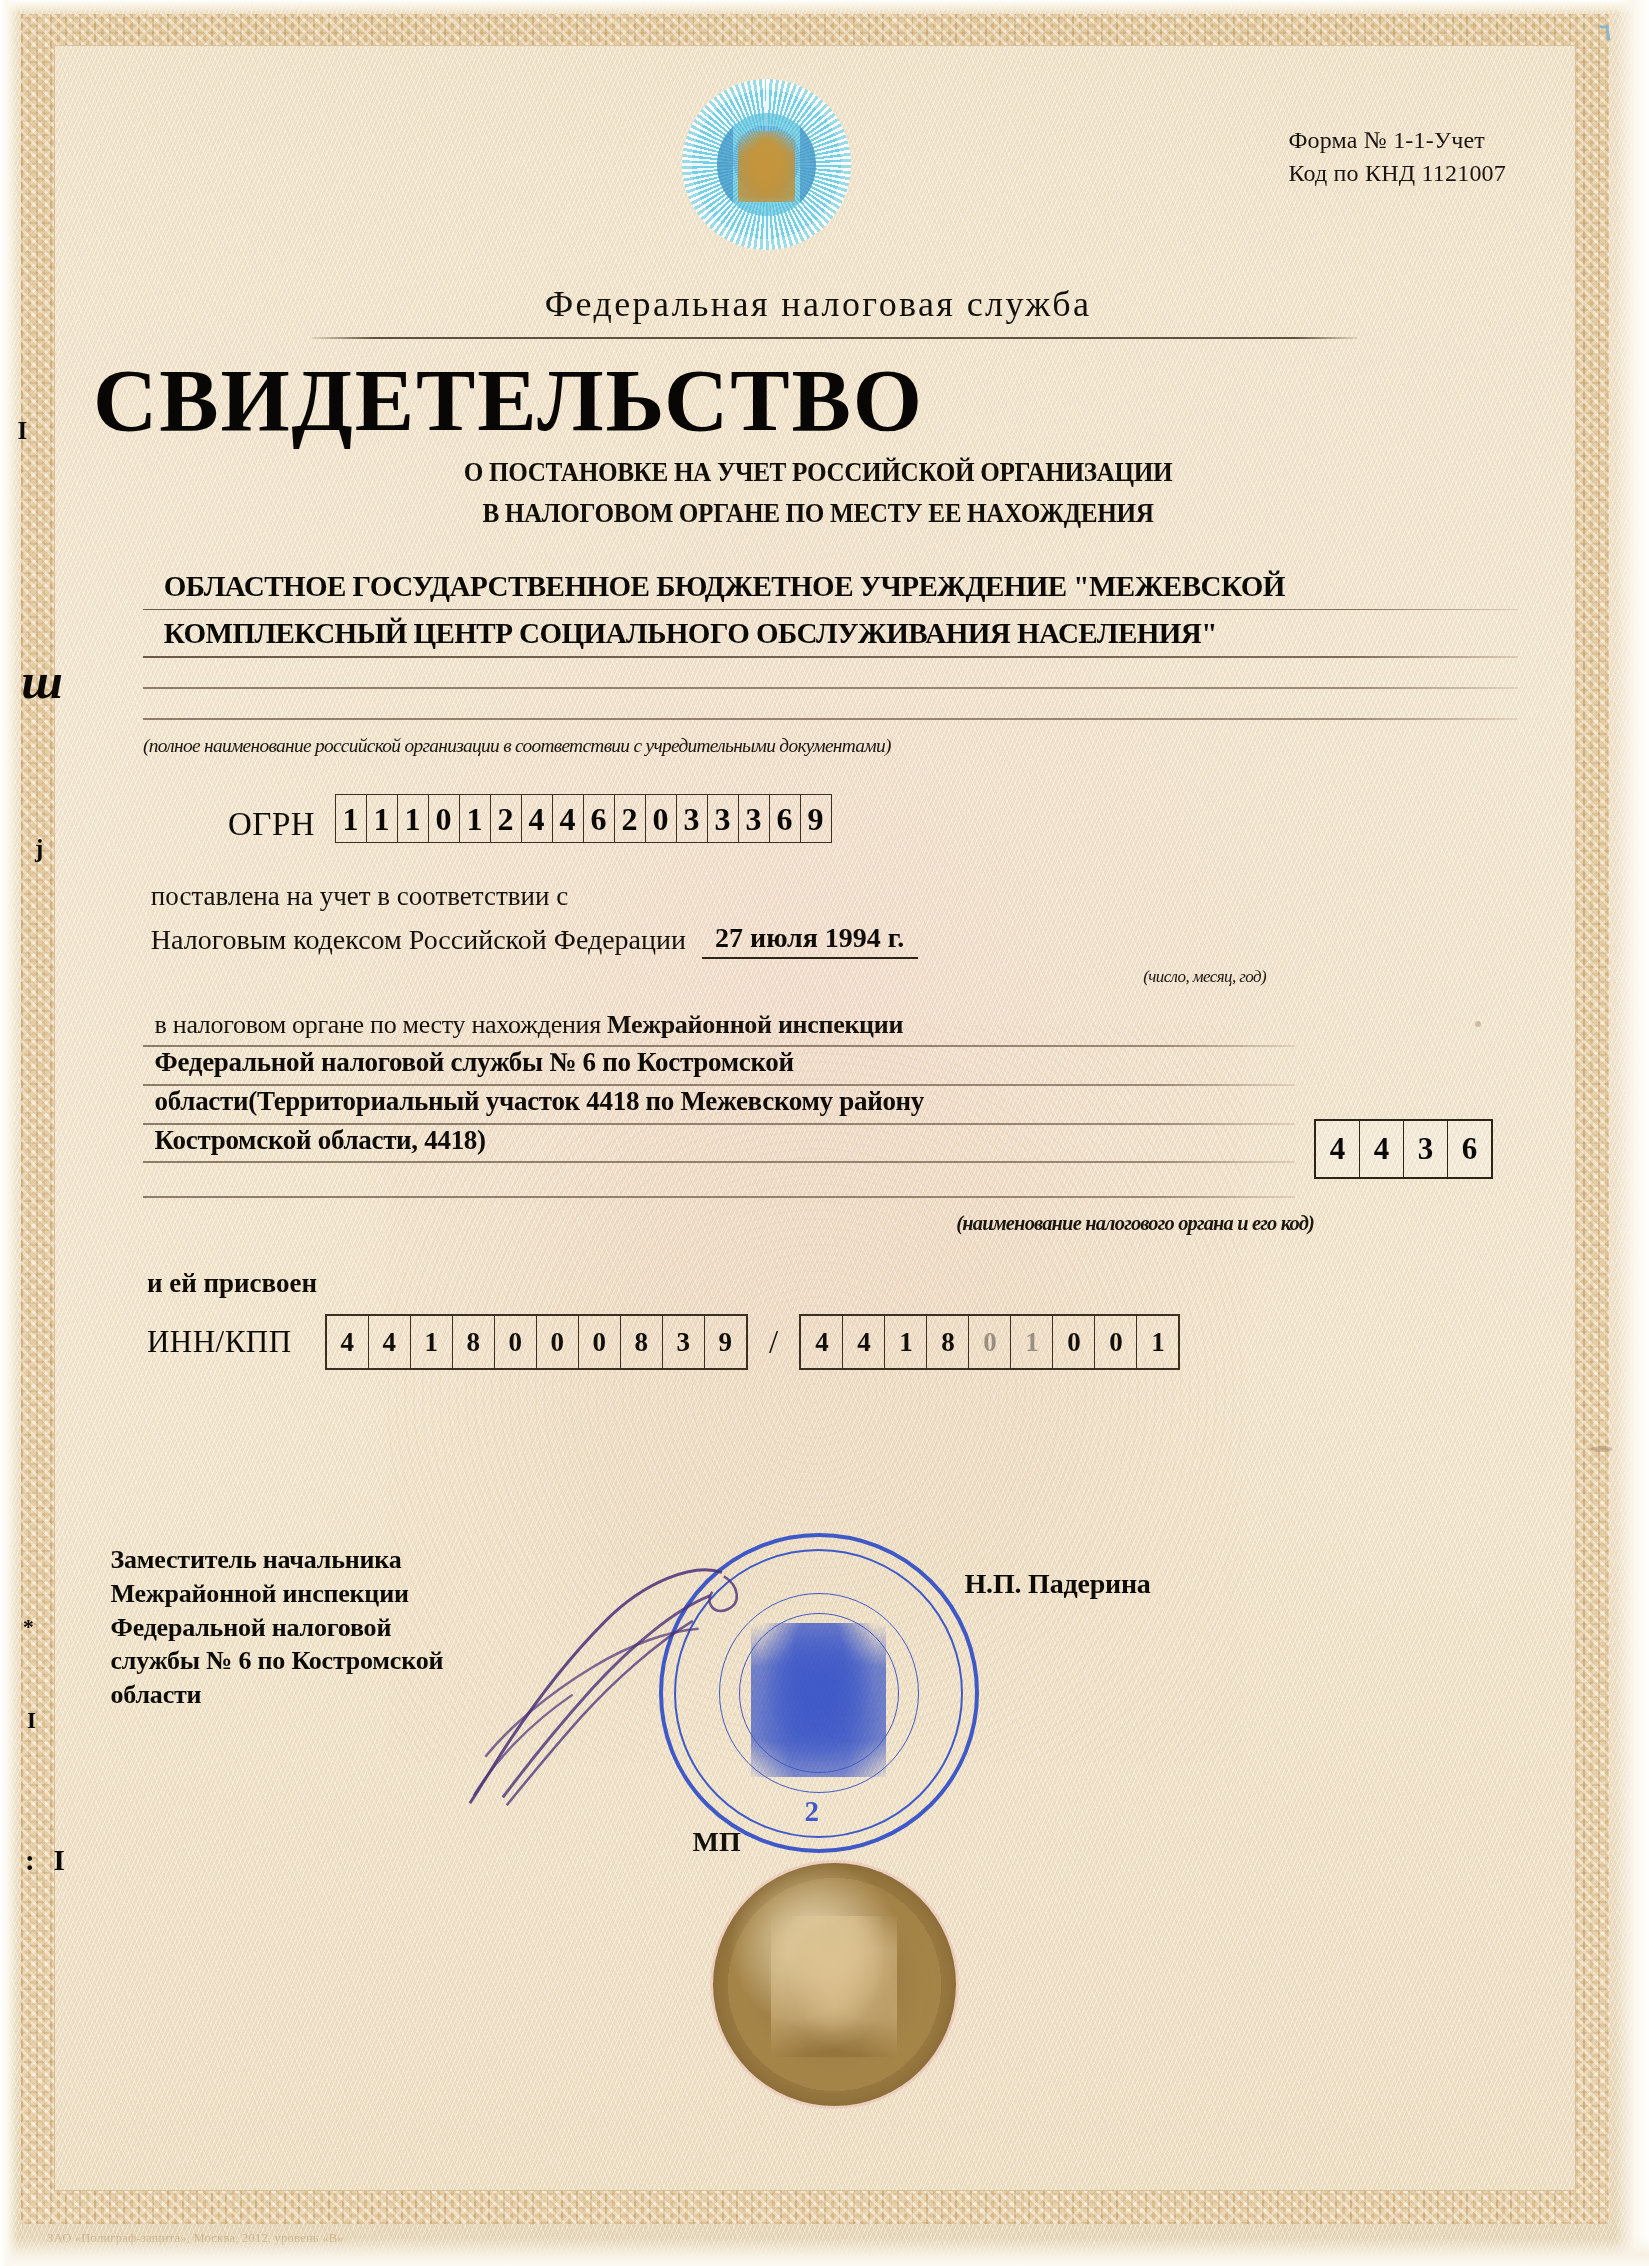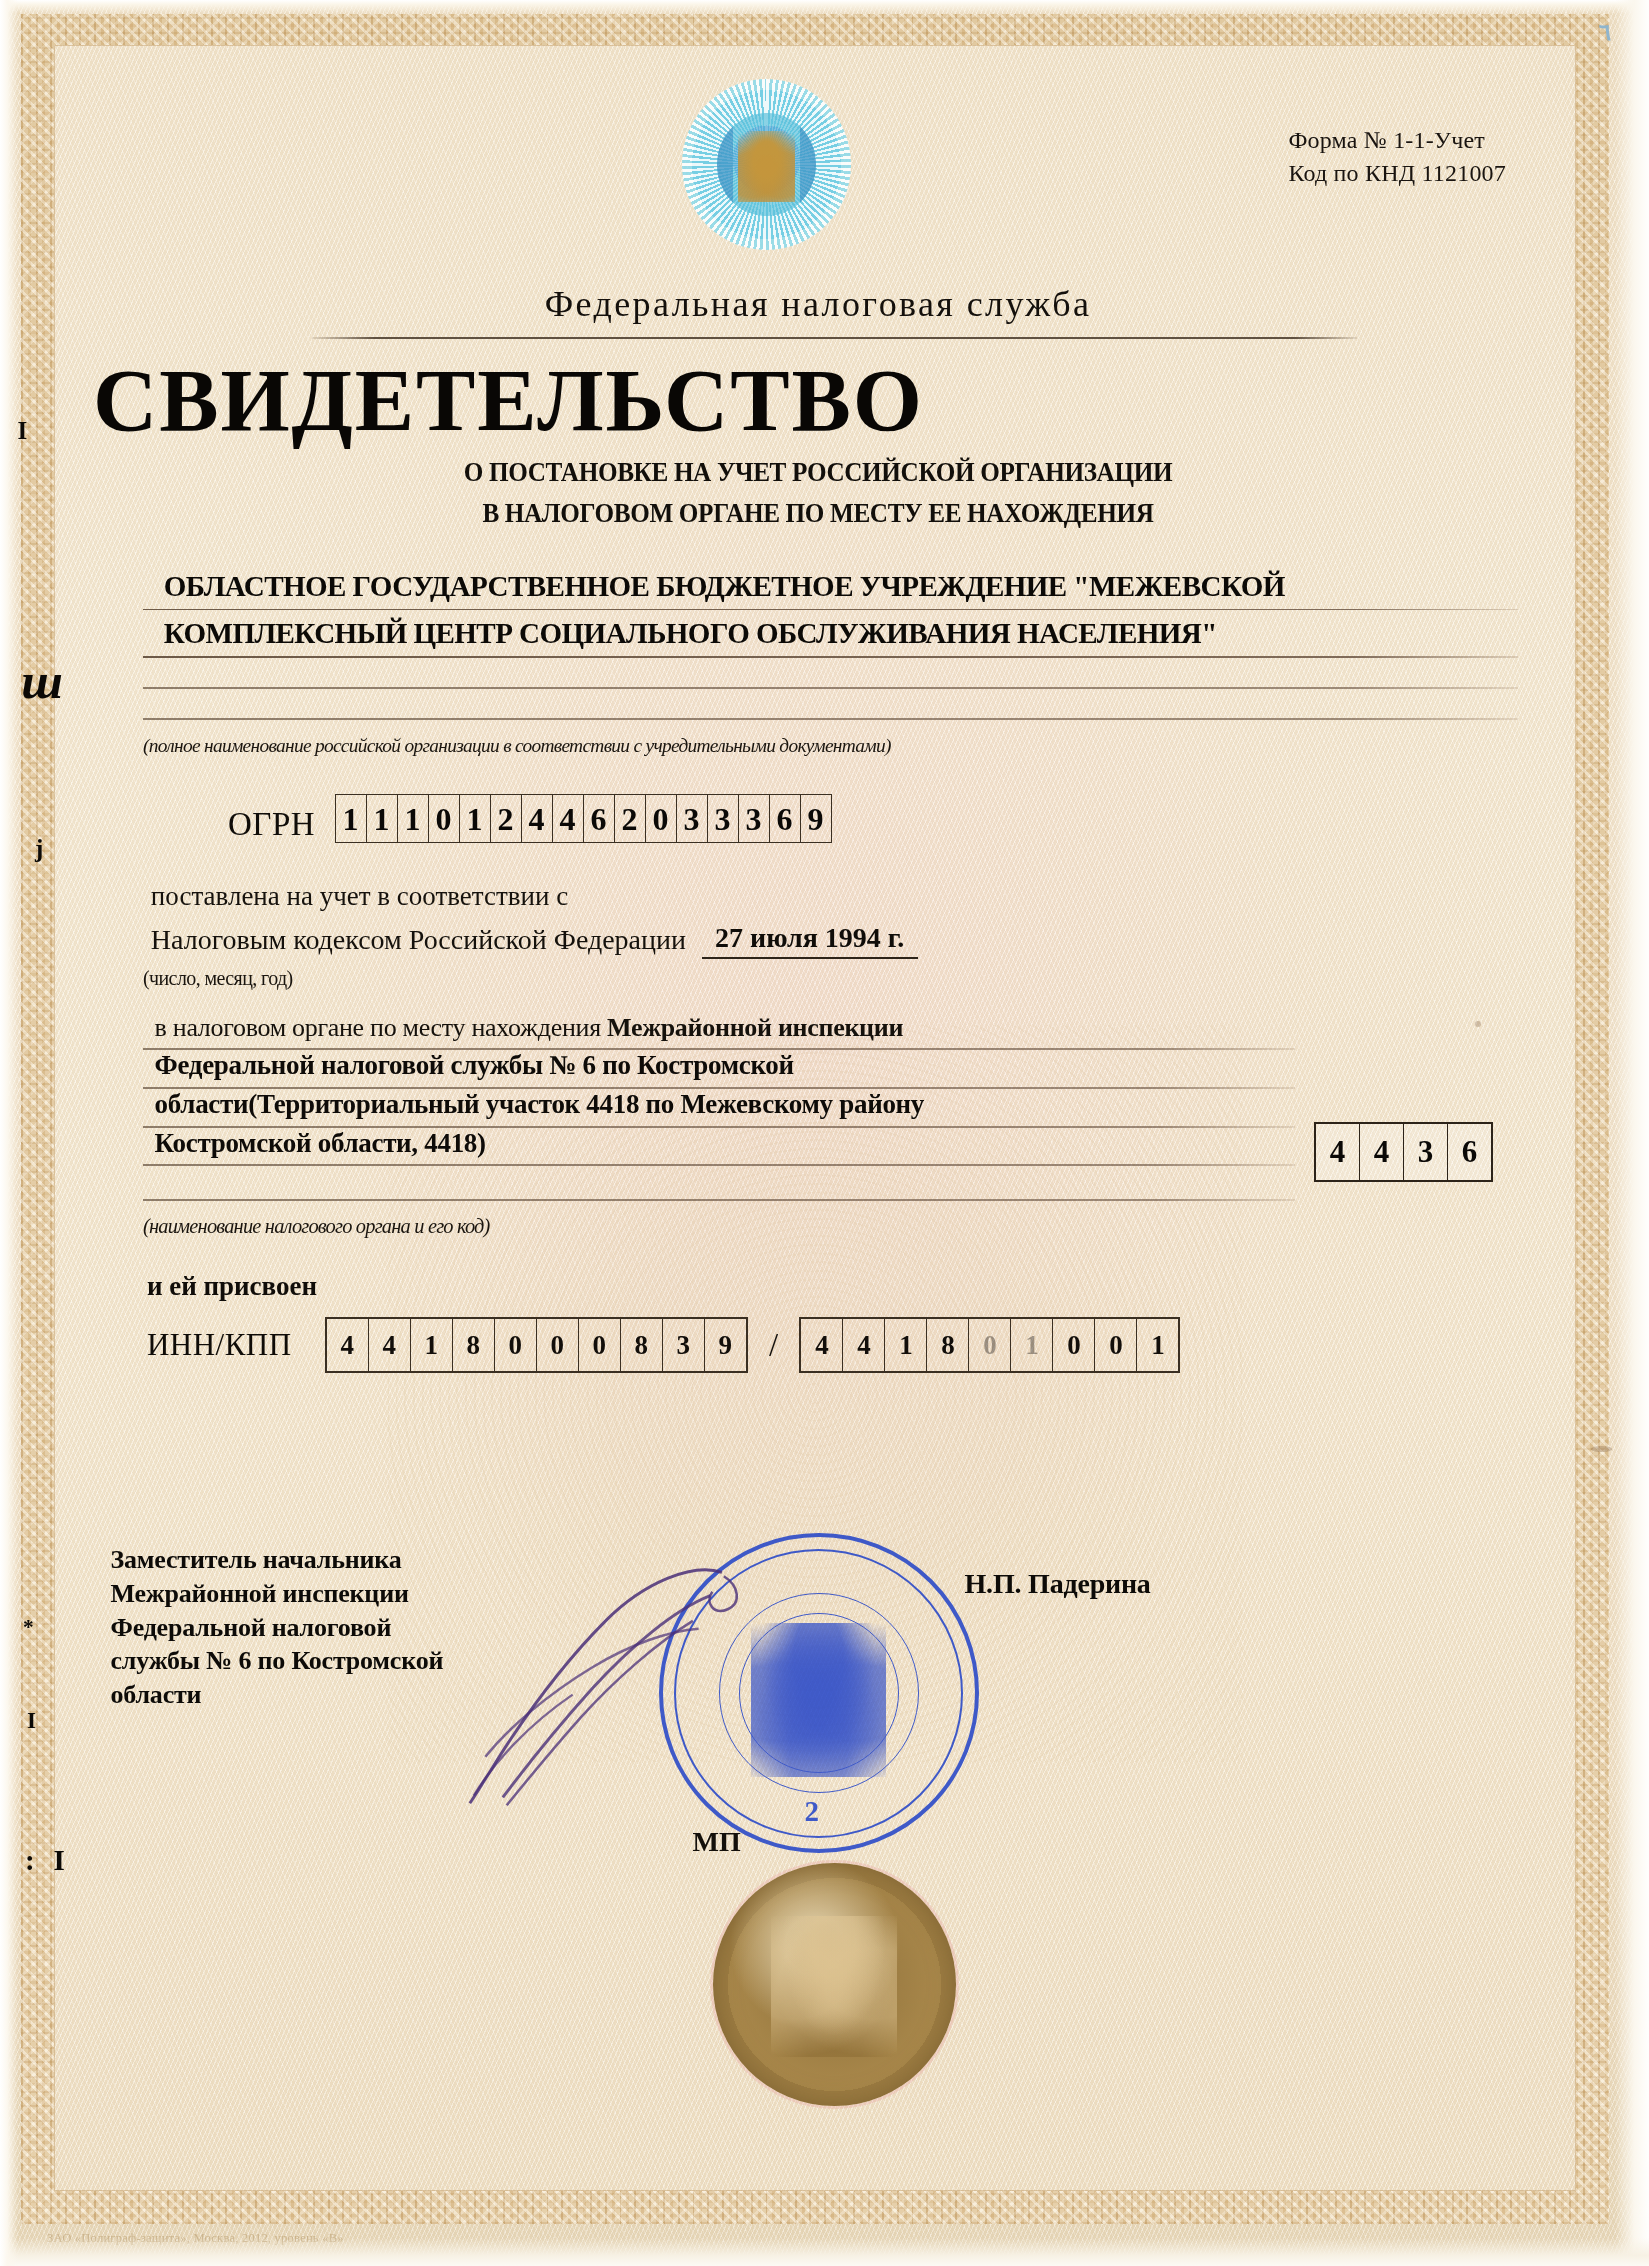--- a/index.html
+++ b/index.html
@@ -131,41 +131,41 @@
     font-size:32px;font-weight:700;color:#0b0907;
     display:flex;align-items:center;justify-content:center;line-height:1;
   }
   .ogrn-boxes .cell:last-child{border-right:none;}
 
   .reg-line1{font-size:27px;color:#16120d;margin-top:38px;padding-left:7.8px;}
   .reg-line2{display:flex;align-items:center;margin-top:9.7px;padding-left:7.8px;}
   .reg-code-text{font-size:28px;color:#15110c;}
   .reg-date{font-size:28px;font-weight:700;color:#100d09;margin-left:15.5px;
     border-bottom:2.9px solid #2e2419;padding:0 13.6px 2.9px 13.6px;}
-  .date-caption{text-align:left;font-size:20px;color:#1a150f;
+  .date-caption{text-align:right;font-size:17px;font-style:italic;color:#1a150f;
     letter-spacing:-0.6px;margin-top:7.8px;padding-right:252px;}
 
   
   .auth-wrap{position:relative;margin-top:23px;}
   .auth-rows{margin-right:223px;}
   .auth-l{font-size:26px;color:#15110c;letter-spacing:-0.3px;padding-left:11.6px;}
   .auth-l b{font-weight:700;}
   .auth-l.bold{font-size:27px;font-weight:700;color:#0e0b08;}
   .code-boxes{
     position:absolute;right:25px;top:109px;display:flex;
     border:2.9px solid #2c2319;height:56px;background:rgba(255,255,255,.20);
   }
   .code-boxes .cell{
     width:43px;border-right:1.9px solid #2c2319;
     font-size:31px;font-weight:700;color:#0b0907;
     display:flex;align-items:center;justify-content:center;
   }
   .code-boxes .cell:last-child{border-right:none;}
-  .auth-caption{text-align:left;font-size:20.4px;font-style:italic;color:#1a150f;
-    letter-spacing:-0.8px;margin-top:13.6px;padding-right:204px;}
+  .auth-caption{text-align:right;font-size:20.4px;font-style:italic;color:#1a150f;
+    letter-spacing:-0.8px;margin-top:13.6px;padding-right:204px;font-weight:bold;}
 
   
   .assigned{font-size:27px;font-weight:700;color:#100d09;margin-top:33px;padding-left:3.9px;}
   .innkpp-row{display:flex;align-items:center;margin-top:15.5px;padding-left:3.9px;}
   .innkpp-label{font-size:31px;color:#0f0c08;letter-spacing:0.5px;margin-right:33px;}
   .digits{display:flex;border:2.9px solid #3a2f22;height:52px;}
   .digits .cell{
     width:41px;border-right:1.9px solid #3a2f22;
     font-size:27px;font-weight:700;color:#120e0a;
     display:flex;align-items:center;justify-content:center;

